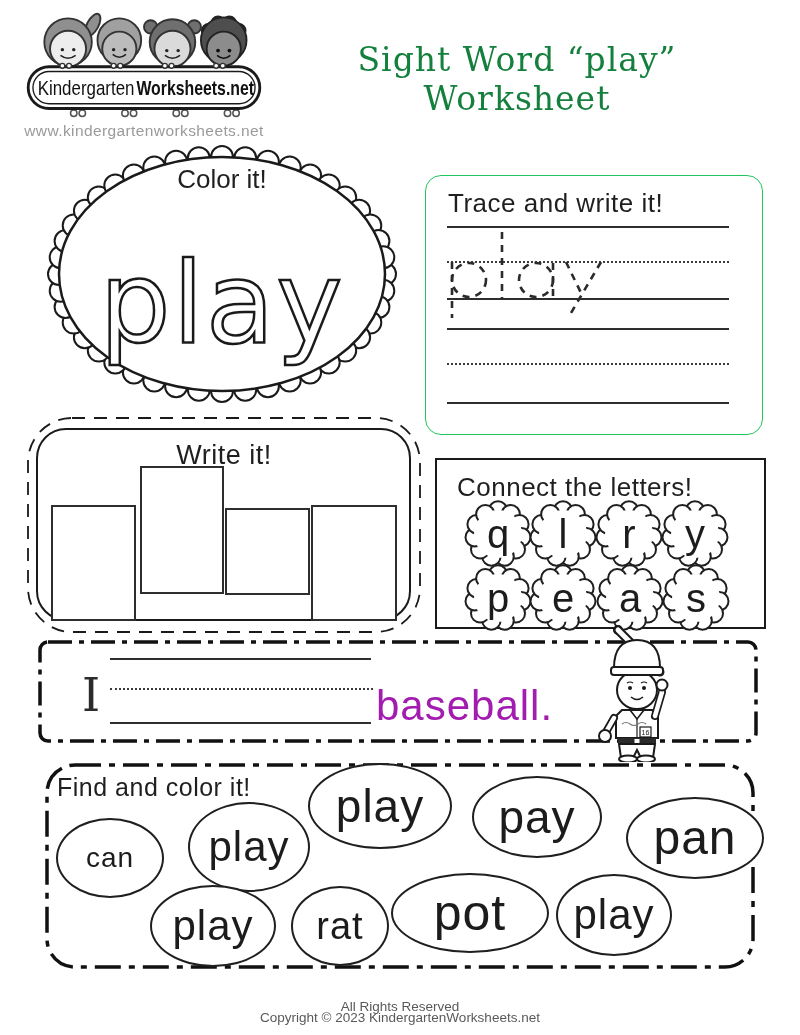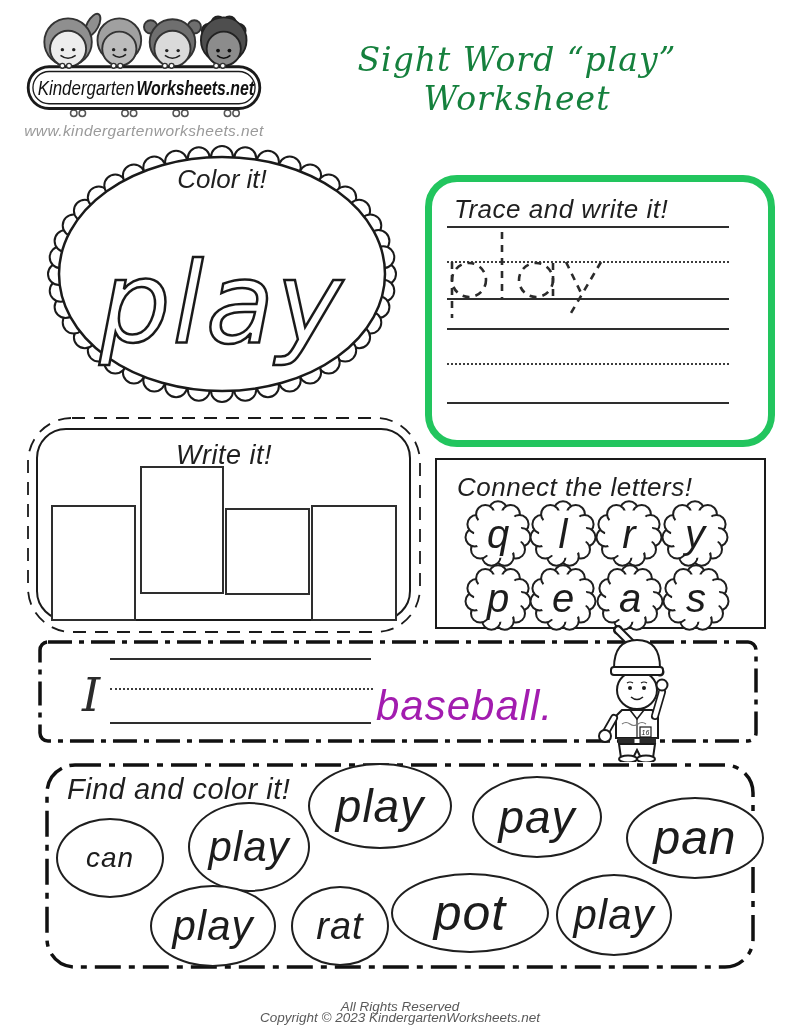--- a/index.html
+++ b/index.html
@@ -1,27 +1,27 @@
 <!DOCTYPE html>
 <html><head>
 <meta charset="utf-8">
 <style>
   html,body{margin:0;padding:0;background:#fff;}
   .page{position:relative;width:800px;height:1035px;background:#fff;overflow:hidden;
-        font-family:"Liberation Sans",sans-serif;color:#1a1a1a;font-style:italic;}
+        font-family:"Liberation Sans",sans-serif;color:#1a1a1a;}
   .abs{position:absolute;}
   .heading{font-size:26px;letter-spacing:.5px;color:#1f1f1f;}
   .wline{position:absolute;height:0;}
   .wline.solid{border-top:2px solid #2e2e2e;}
   .wline.dotted{border-top:2px dotted #3c3c3c;}
   .page-title{font-family:"DejaVu Serif","Liberation Serif",serif;font-weight:400;
         font-size:33px;letter-spacing:1px;color:#15803d;text-align:center;}
   .name-row{font-size:27px;color:#161616;}
   .name-underline{display:inline-block;width:230px;border-bottom:2px solid #161616;height:26px;}
-  .box-outline{border:7px solid #22c55e;border-radius:32px;}
+  .box-outline{border:1px solid #22c55e;border-radius:16px;}
   .letter-box{position:absolute;border:2px solid #2e2e2e;background:#fff;}
   .flower{position:absolute;width:72px;height:72px;}
   .flower-letter{position:absolute;left:0;top:0;width:72px;height:72px;display:flex;
         align-items:center;justify-content:center;font-size:40px;color:#1c1c1c;line-height:1;}
   .word-oval{position:absolute;border:2px solid #1f1f1f;border-radius:50%;background:#fff;
         display:flex;align-items:center;justify-content:center;}
   .word-oval span{color:#1c1c1c;line-height:1;letter-spacing:1px;}
   .sentence-word{font-size:42px;letter-spacing:1px;color:#a21caf;}
   .footer-text{position:absolute;left:0;width:800px;text-align:center;font-size:13.5px;color:#595959;}
   .www{font-size:15.5px;color:#9a9a9a;letter-spacing:.4px;text-align:center;width:252px;}
@@ -349,21 +349,21 @@
     <rect x="52" y="114.5" width="6" height="5" fill="#fff" stroke="#2b2b2b" stroke-width="1"></rect>
     <path d="M37,120 L73,120 L71,134 L59,134 L55,126 L51,134 L39,134 Z" fill="#fff" stroke="#1a1a1a" stroke-width="2"></path>
     <ellipse cx="46" cy="135" rx="9" ry="3.6" fill="#fff" stroke="#1a1a1a" stroke-width="2"></ellipse>
     <ellipse cx="64" cy="135" rx="9" ry="3.6" fill="#fff" stroke="#1a1a1a" stroke-width="2"></ellipse>
   </svg>
 
   <div class="abs" style="left:45px;top:763px;width:710px;height:206px;">
     <svg width="710" height="206" viewBox="0 0 710 206">
       <rect x="2" y="2" width="706" height="202" rx="28" fill="none" stroke="#111" stroke-width="3.5" stroke-dasharray="26 8 6 8"></rect>
     </svg>
-    <div class="abs heading" style="left:22px;top:10px;font-size:29px;text-align:center;">Find and color it!</div>
+    <div class="abs heading" style="left:12px;top:10px;font-size:25px;text-align:center;">Find and color it!</div>
     <div id="ovals-layer">
         <div class="word-oval" style="left: 11px; top: 55px; width: 104px; height: 76px;">
           <span style="font-size: 28px;">can</span>
         </div>
         <div class="word-oval" style="left: 143px; top: 39px; width: 118px; height: 86px;">
           <span style="font-size: 42px;">play</span>
         </div>
         <div class="word-oval" style="left: 263px; top: 0px; width: 140px; height: 82px;">
           <span style="font-size: 46px;">play</span>
         </div>

